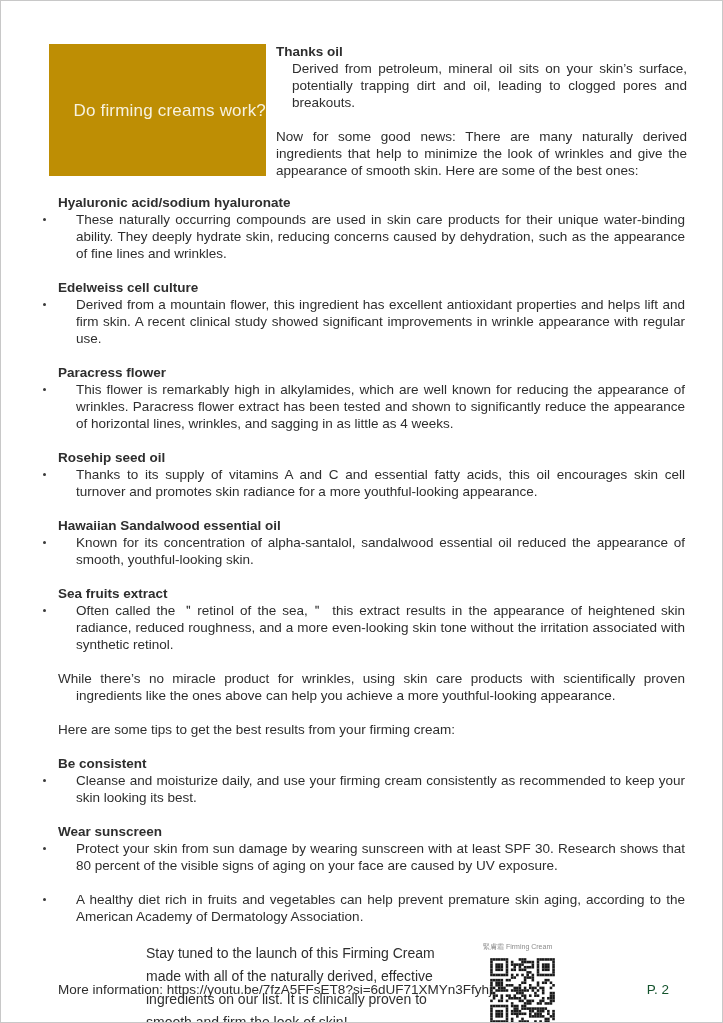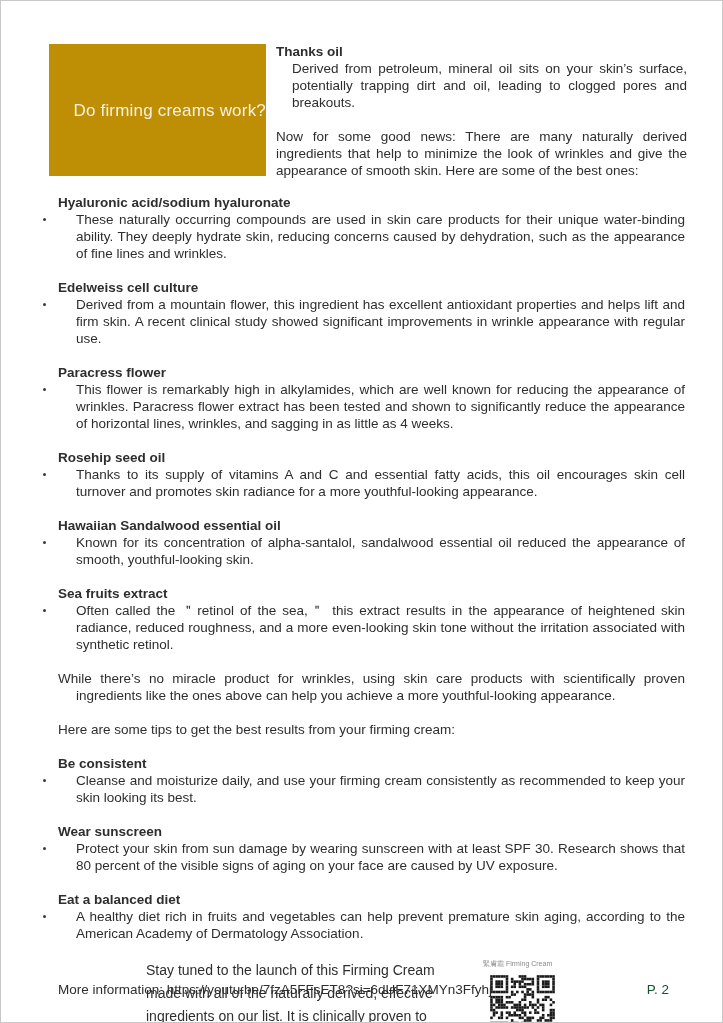--- a/index.html
+++ b/index.html
@@ -157,21 +157,20 @@
     <p class="h">Be consistent</p>
     <p class="bullet"><span class="dot"></span><span>Cleanse and moisturize daily, and use your firming cream consistently as recommended to keep your skin looking its best.</span></p>
   </div>
 
   <div class="item">
     <p class="h">Wear sunscreen</p>
     <p class="bullet"><span class="dot"></span><span>Protect your skin from sun damage by wearing sunscreen with at least SPF 30. Research shows that 80 percent of the visible signs of aging on your face are caused by UV exposure.</span></p>
   </div>
 
   <div class="item">
-    <p class="h">Eat a balanced diet</p>
     <p class="bullet"><span class="dot"></span><span>A healthy diet rich in fruits and vegetables can help prevent premature skin aging, according to the American Academy of Dermatology Association.</span></p>
   </div>
 </section>
 
     <div class="promo">
       <p class="promo-text">Stay tuned to the launch of this Firming Cream made with all of the naturally derived, effective ingredients on our list. It is clinically proven to smooth and firm the look of skin!</p>
       <div class="qr-col">
         <div class="qr-label">緊膚霜 Firming Cream</div>
         <svg class="qr-box" id="qr" viewBox="0 0 29 29">
             <rect x="0" y="0" width="29" height="29" fill="#ffffff"></rect>

